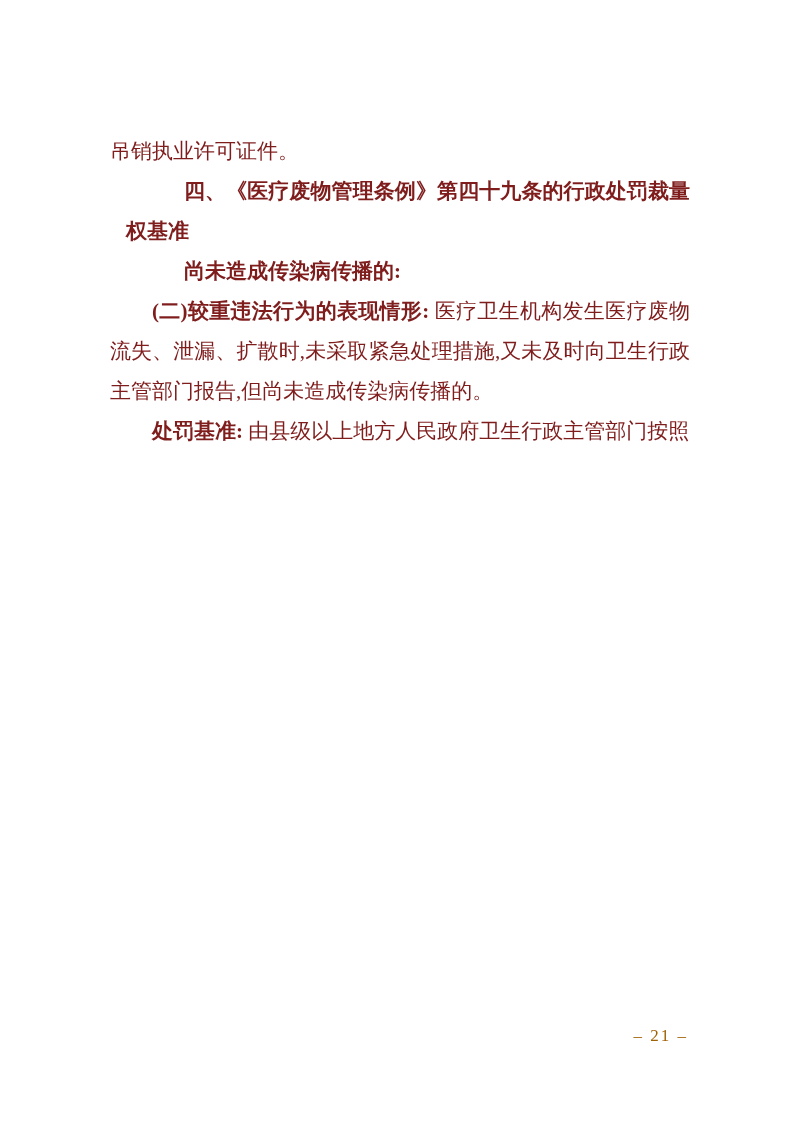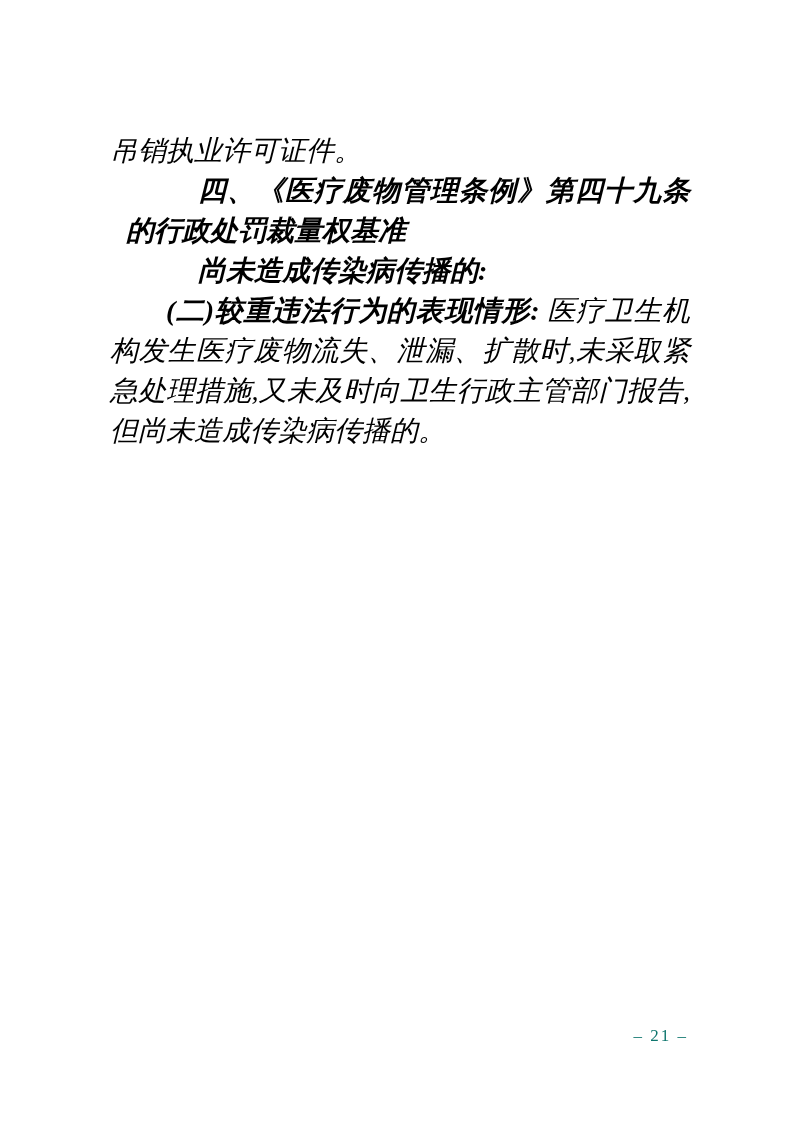--- a/index.html
+++ b/index.html
@@ -13,26 +13,25 @@
       width: 794px;
       height: 1122px;
       background: #ffffff;
       overflow: hidden;
     }
     .content {
       position: absolute;
       left: 110px;
       top: 131px;
       width: 580px;
-      font-size: 28px;
+      font-size: 21px;
       line-height: 40px;
-      color: #000000;
+      color: #7f1d1d;
       text-align: justify;
       text-justify: inter-ideograph;
-      font-style: italic;
     }
     .para {
       margin: 0;
       padding: 0;
       text-indent: 2em;
       font-weight: normal;
       font-size: inherit;
     }
     .para.cont {
       text-indent: 0;
@@ -47,38 +46,39 @@
     }
     .t {
       font-weight: inherit;
     }
     .footer {
       position: absolute;
       right: 106px;
       bottom: 76px;
       font-size: 17px;
       line-height: 20px;
-      color: #0f766e;
+      color: #a16207;
       letter-spacing: 2px;
     }
   </style>
 </head>
 <body>
 
 <div class="page">
   <main class="content">
 
     <p class="para cont"><span class="t">吊销执业许可证件。</span></p>
 
     <h2 class="para heading"><span class="t">四、《医疗废物管理条例》第四十九条的行政处罚裁量权基准</span></h2>
 
 
     <h2 class="para heading"><span class="t">尚未造成传染病传播的:</span></h2>
 
 
 
     <p class="para"><span class="lead">(二)较重违法行为的表现情形:</span><span class="t"> 医疗卫生机构发生医疗废物流失、泄漏、扩散时,未采取紧急处理措施,又未及时向卫生行政主管部门报告,但尚未造成传染病传播的。</span></p>
 
+    <p class="para"><span class="lead">处罚基准:</span><span class="t"> 由县级以上地方人民政府卫生行政主管部门按照</span></p>
 
   </main>
 
   <div class="footer"><span class="pageno">– 21 –</span></div>
 </div>
 
 </body></html>

